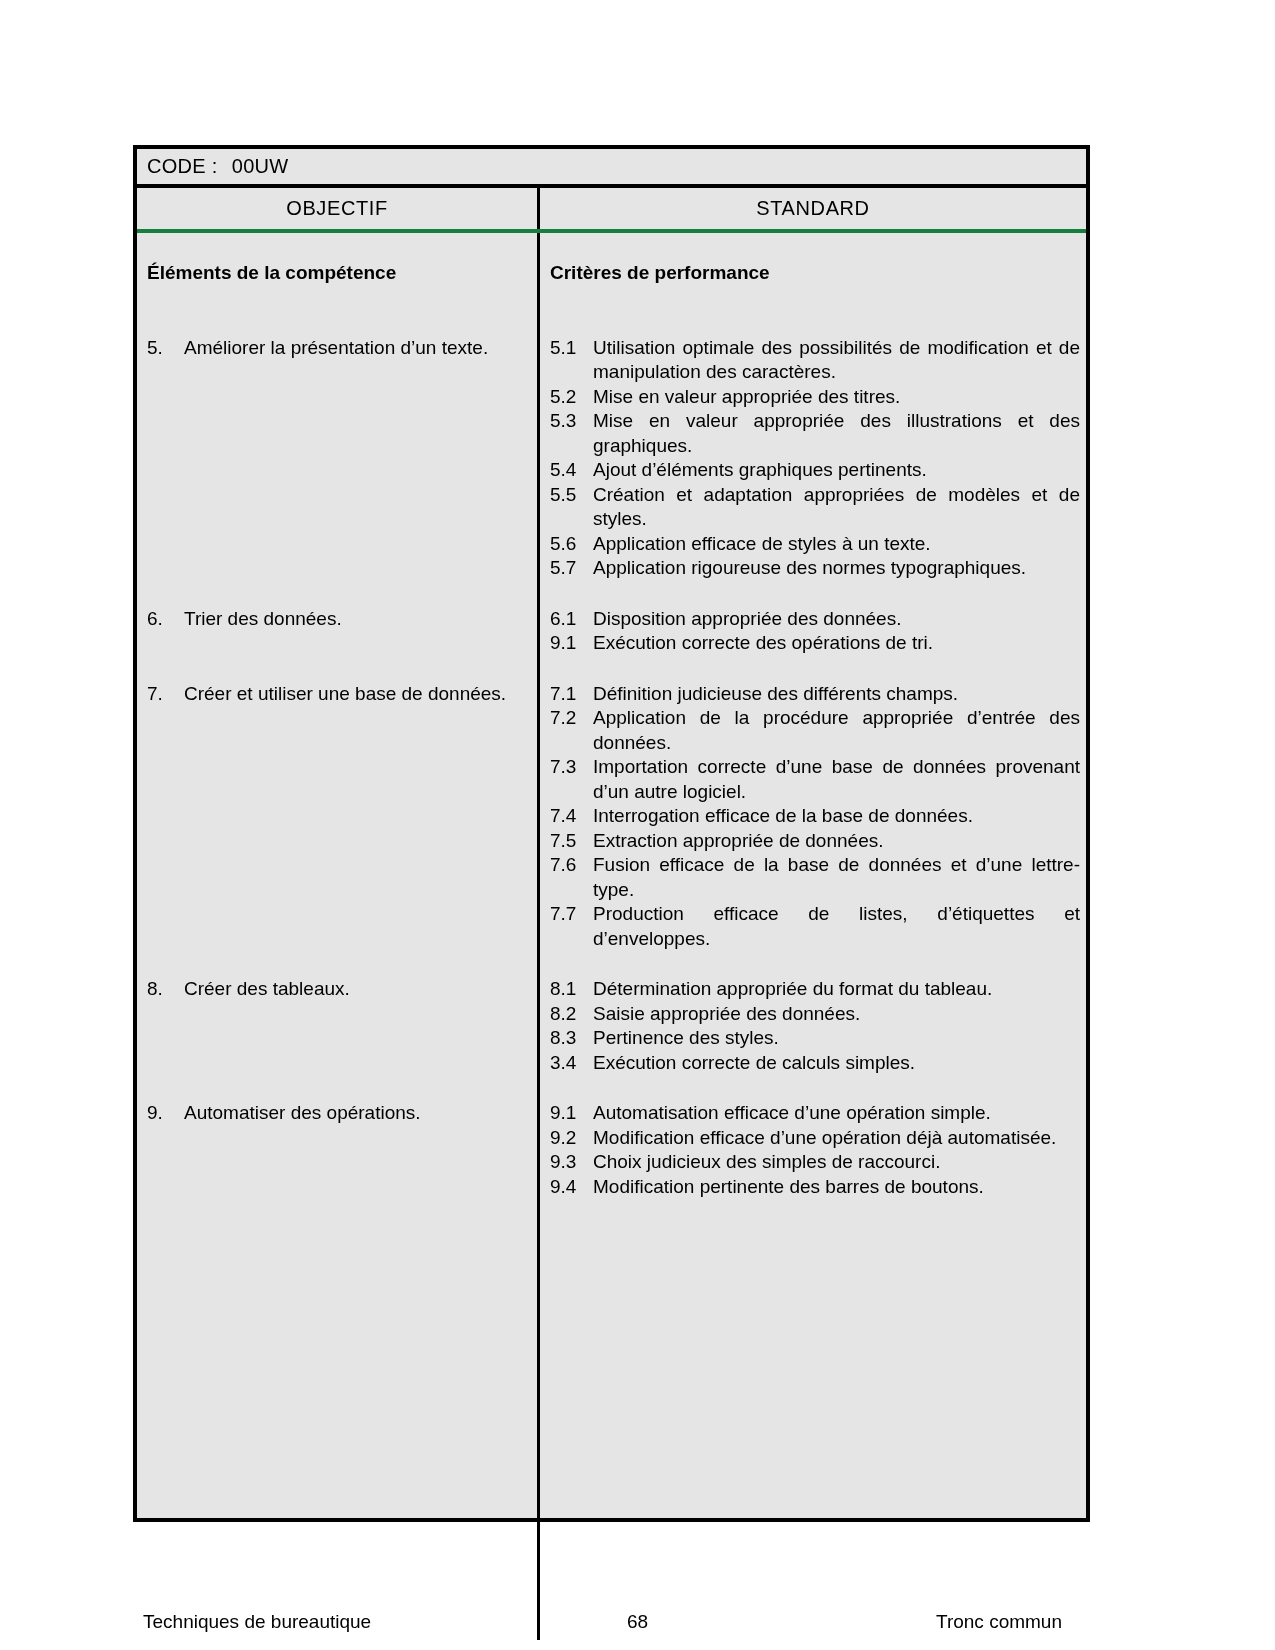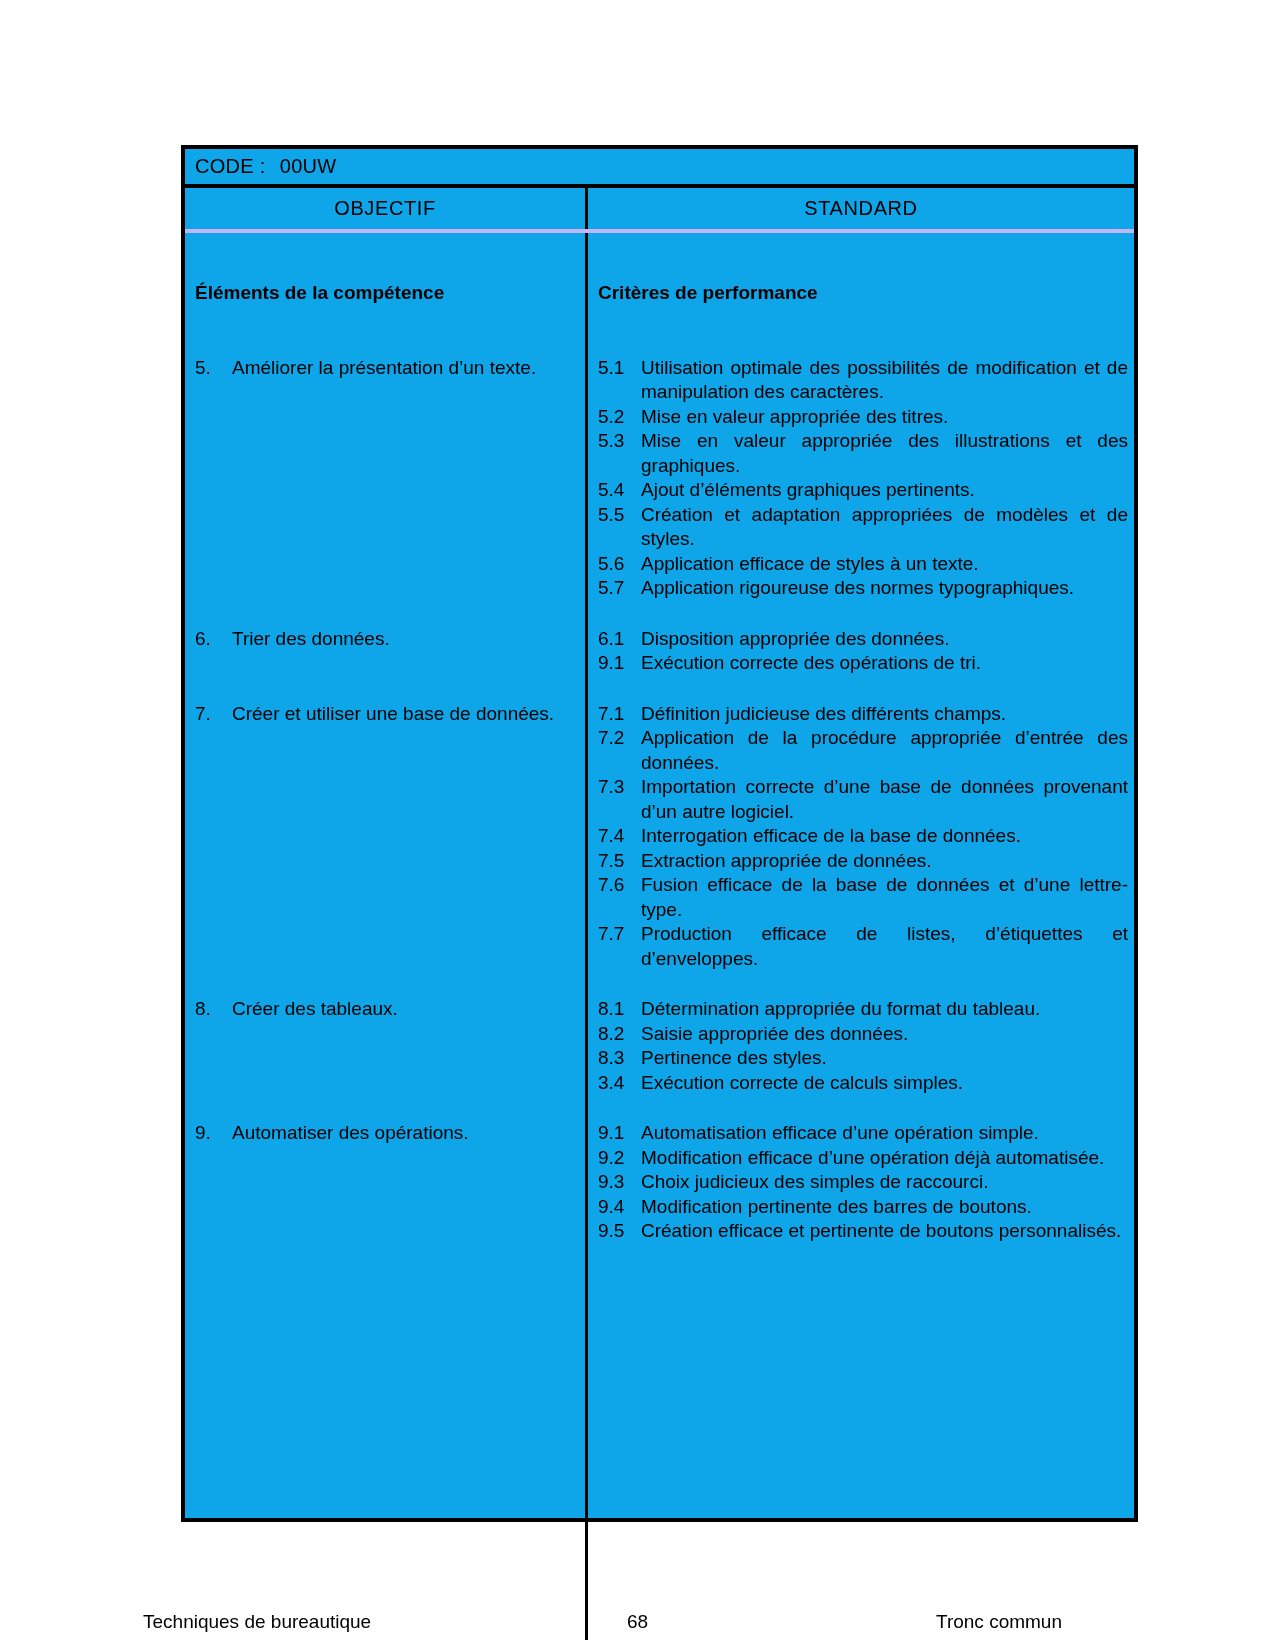--- a/index.html
+++ b/index.html
@@ -9,42 +9,41 @@
     background:#ffffff;
     font-family:"Liberation Sans", sans-serif;
     color:#000;
     overflow:hidden;
   }
   .doc-table{
     position:absolute;left:133px;top:145px;
     width:957px;height:1377px;
     border:4px solid #000;
     box-sizing:border-box;
-    background:#0ea5e9;
-    margin-left:48px;
+    background:#e5e5e5;
   }
   .row-code{
     height:39px;border-bottom:4px solid #000;box-sizing:border-box;
     font-size:20px;line-height:35px;
     padding-left:10px;
     letter-spacing:0.3px;
   }
   .row-code .code-val{margin-left:14px;}
   .row-headers{
-    height:45px;border-bottom:4px solid #c4b5fd;box-sizing:border-box;
+    height:45px;border-bottom:4px solid #15803d;box-sizing:border-box;
     display:grid;grid-template-columns:400px 549px;
   }
   .row-headers .hcell{
     font-size:20px;line-height:41px;text-align:center;letter-spacing:0.6px;
   }
   .row-headers .hcell.standard{border-left:3px solid #000;box-sizing:border-box;}
   .row-body{
     position:relative;
     height:1407px;box-sizing:border-box;
-    padding-top:48px;
+    padding-top:28px;
   }
   .vdivider{
     position:absolute;left:400px;top:0;bottom:0;width:3px;background:#000;
   }
   .body-grid{
     display:grid;
     grid-template-columns:400px 549px;
     row-gap:26px;
     align-items:start;
   }
@@ -240,24 +239,20 @@
   <div class="crit">
     <span class="num">9.3</span>
     <span class="txt">Choix judicieux des simples de raccourci.</span>
   </div>
 
   <div class="crit">
     <span class="num">9.4</span>
     <span class="txt">Modification pertinente des barres de boutons.</span>
   </div>
 
-  <div class="crit">
-    <span class="num">9.5</span>
-    <span class="txt">Création efficace et pertinente de boutons personnalisés.</span>
-  </div>
 </div>
 </div>
     </div>
 
   </div>
 
   <div class="footer">
     <span class="f-left">Techniques de bureautique</span>
     <span class="f-center">68</span>
     <span class="f-right">Tronc commun</span>

